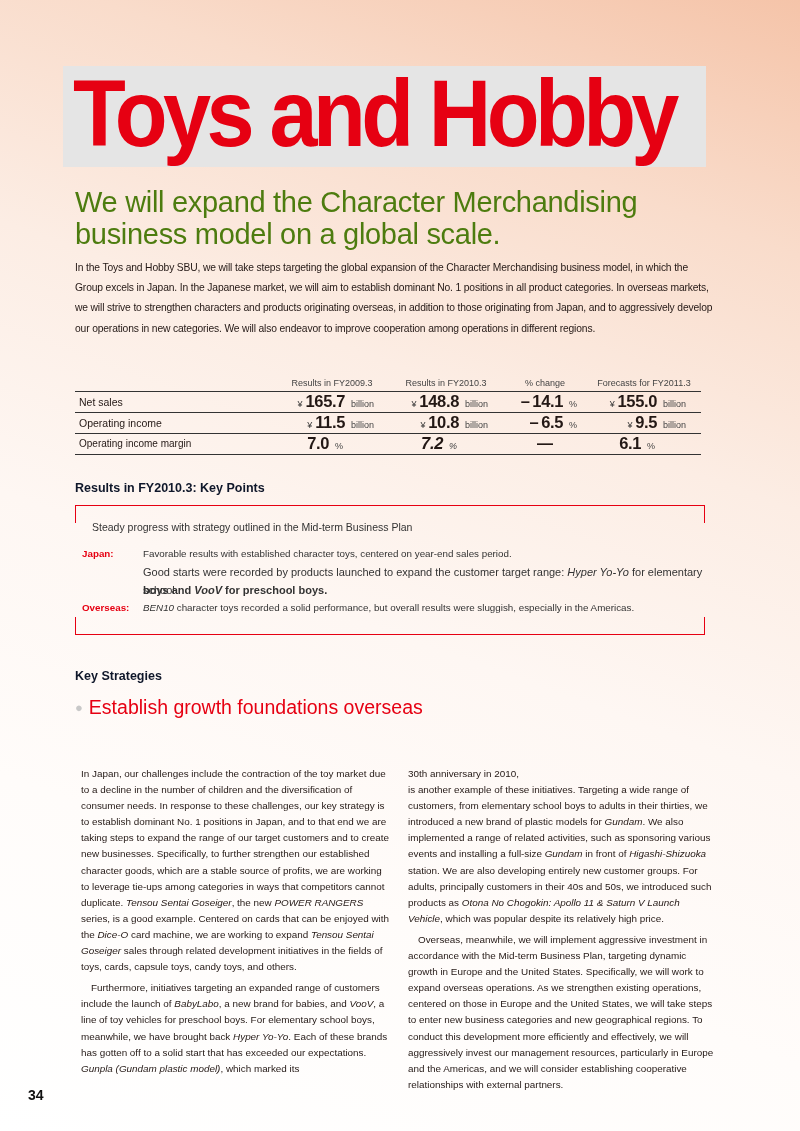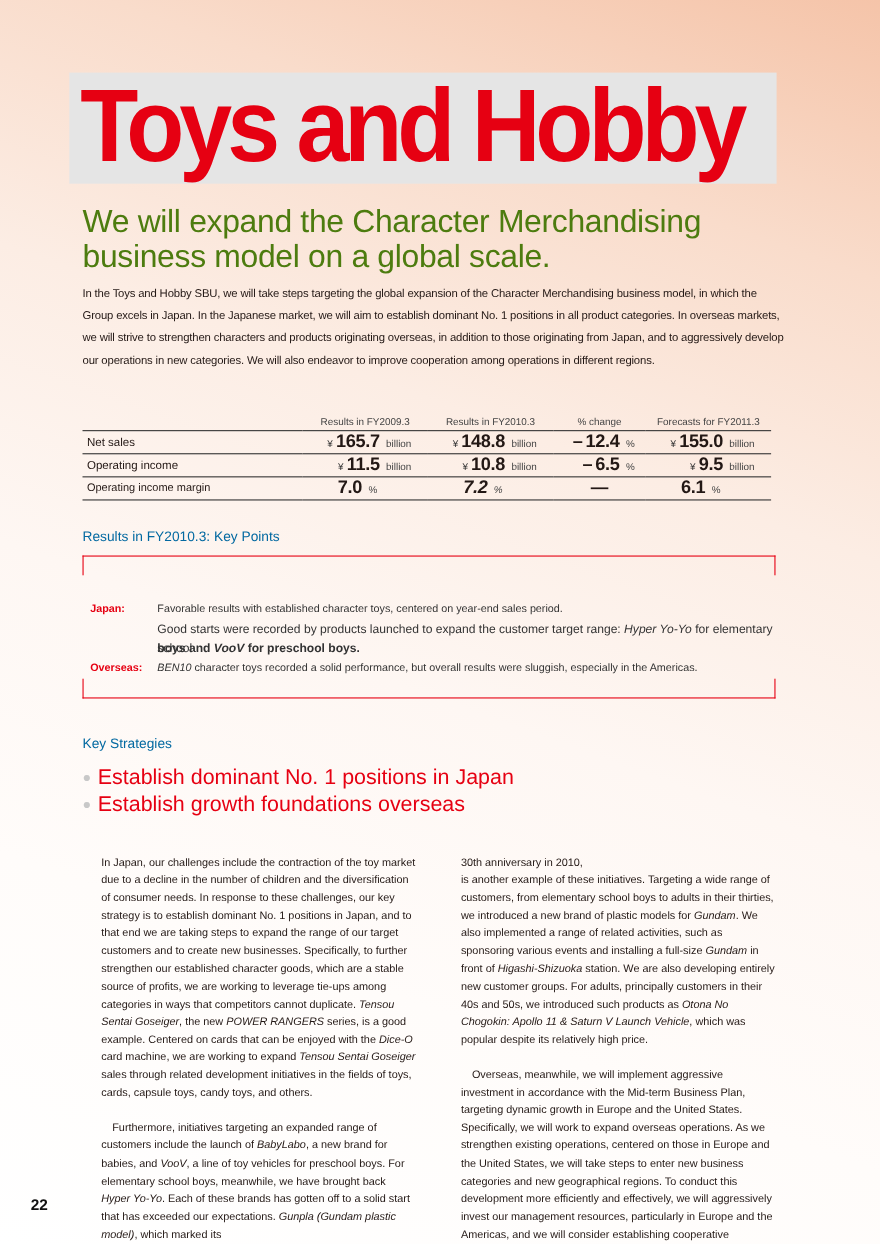--- a/index.html
+++ b/index.html
@@ -75,22 +75,22 @@
   table.results td.center { text-align: center; }
   .yen { font-size: 9px; color: #333; }
   .num { font-size: 16.5px; font-weight: bold; letter-spacing: -0.3px; text-align: center; }
   .unit { font-size: 9px; color: #444; margin-left: 3px; display: inline-block; width: 34px; text-align: left; }
   .unit.pct { width: 14px; }
   .dash { font-size: 16px; font-weight: bold; }
   .section-head {
     position: absolute;
     left: 75px;
     font-size: 12.5px;
-    font-weight: normal;
-    color: #0369a1;
+    font-weight: bold;
+    color: #0f172a;
   }
   .kp-box {
     position: absolute;
     left: 75px; top: 505px;
     width: 630px; height: 130px;
   }
   .kp-box .bracket-top {
     position: absolute; left: 0; top: 0; width: 100%; height: 18px;
     border: 1.5px solid #e60012; border-bottom: none;
   }
@@ -112,21 +112,21 @@
   .kp-cont { position: absolute; left: 68px; font-size: 11px; color: #333; line-height: 18px; }
   .strategies {
     position: absolute; left: 75px; top: 695px;
     font-size: 19.5px; color: #e60012; line-height: 24px;
   }
   .strategies .bullet { color: #c8c8c8; font-size: 13px; margin-right: 6px; vertical-align: 2px; }
   .col {
     position: absolute; top: 761px; width: 318px;
     font-size: 9.9px; line-height: 16.1px; color: #231815;
   }
-  .col p { margin: 16px; }
+  .col p { margin: 5px; }
   .col .indent { text-indent: 10px; }
   .page-num {
     position: absolute; left: 28px; top: 1087px;
     font-size: 14px; font-weight: bold; color: #111;
   }
 </style>
 </head>
 <body>
 
 <div class="title-band">
@@ -158,21 +158,21 @@
         <span class="num">165.7</span>
         <span class="unit">billion</span>
       </td>
       <td class="val">
         <span class="yen">¥</span>
         <span class="num">148.8</span>
         <span class="unit">billion</span>
       </td>
       <td class="val">
         <span class="num">–</span>
-        <span class="num">12.4</span>
+        <span class="num">14.1</span>
         <span class="unit pct">%</span>
       </td>
       <td class="val">
         <span class="yen">¥</span>
         <span class="num">155.0</span>
         <span class="unit">billion</span>
       </td>
     </tr>
     <tr>
       <td class="label">Operating income</td>
@@ -216,44 +216,44 @@
       </td>
     </tr>
   </tbody>
 </table>
 
 <h2 class="section-head" style="top:481px;">Results in FY2010.3: Key Points</h2>
 
 <div class="kp-box">
   <div class="bracket-top"></div>
   <div class="bracket-bottom"></div>
+  <div class="kp-lead">Steady progress with strategy outlined in the Mid-term Business Plan</div>
   <div class="kp-row" style="top:40px;">
     <span class="kp-label">Japan:</span><span>Favorable results with established character toys, centered on year-end sales period.</span>
   </div>
   <div class="kp-cont" style="top:58px;">
     <span>Good starts were recorded by products launched to expand the customer target range: </span><em>Hyper Yo-Yo</em><span> for elementary school</span>
   </div>
   <div class="kp-cont" style="top:76px;font-weight:bold;">
     <span>boys and </span><em>VooV</em><span> for preschool boys.</span>
   </div>
   <div class="kp-row" style="top:94px;">
     <span class="kp-label">Overseas:</span><em>BEN10</em><span> character toys recorded a solid performance, but overall results were sluggish, especially in the Americas.</span>
   </div>
 </div>
 
 <h2 class="section-head" style="top:669px;">Key Strategies</h2>
 
 <div class="strategies">
-  <div><span class="bullet">●</span><span>Establish dominant No. 1 positions in Japan</span></div>
   <div><span class="bullet">●</span><span>Establish growth foundations overseas</span></div>
 </div>
 
 <div class="col" style="left:76px;">
   <p><span>In Japan, our challenges include the contraction of the toy market due to a decline in the number of children and the diversification of consumer needs. In response to these challenges, our key strategy is to establish dominant No. 1 positions in Japan, and to that end we are taking steps to expand the range of our target customers and to create new businesses. Specifically, to further strengthen our established character goods, which are a stable source of profits, we are working to leverage tie-ups among categories in ways that competitors cannot duplicate. </span><em>Tensou Sentai Goseiger</em><span>, the new </span><em>POWER RANGERS</em><span> series, is a good example. Centered on cards that can be enjoyed with the </span><em>Dice-O</em><span> card machine, we are working to expand </span><em>Tensou Sentai Goseiger</em><span> sales through related development initiatives in the fields of toys, cards, capsule toys, candy toys, and others.</span></p>
   <p class="indent"><span>Furthermore, initiatives targeting an expanded range of customers include the launch of </span><em>BabyLabo</em><span>, a new brand for babies, and </span><em>VooV</em><span>, a line of toy vehicles for preschool boys. For elementary school boys, meanwhile, we have brought back </span><em>Hyper Yo-Yo</em><span>. Each of these brands has gotten off to a solid start that has exceeded our expectations. </span><em>Gunpla (Gundam plastic model)</em><span>, which marked its</span></p>
 </div>
 
 <div class="col" style="left:403px;">
   <p><span>30th anniversary in 2010,</span><br><span>is another example of these initiatives. Targeting a wide range of customers, from elementary school boys to adults in their thirties, we introduced a new brand of plastic models for </span><em>Gundam</em><span>. We also implemented a range of related activities, such as sponsoring various events and installing a full-size </span><em>Gundam</em><span> in front of </span><em>Higashi-Shizuoka</em><span> station. We are also developing entirely new customer groups. For adults, principally customers in their 40s and 50s, we introduced such products as </span><em>Otona No Chogokin: Apollo 11 &amp; Saturn V Launch Vehicle</em><span>, which was popular despite its relatively high price.</span></p>
   <p class="indent">Overseas, meanwhile, we will implement aggressive investment in accordance with the Mid-term Business Plan, targeting dynamic growth in Europe and the United States. Specifically, we will work to expand overseas operations. As we strengthen existing operations, centered on those in Europe and the United States, we will take steps to enter new business categories and new geographical regions. To conduct this development more efficiently and effectively, we will aggressively invest our management resources, particularly in Europe and the Americas, and we will consider establishing cooperative relationships with external partners.</p>
 </div>
 
-<div class="page-num">22</div>
+<div class="page-num">34</div>
 
 </body></html>

